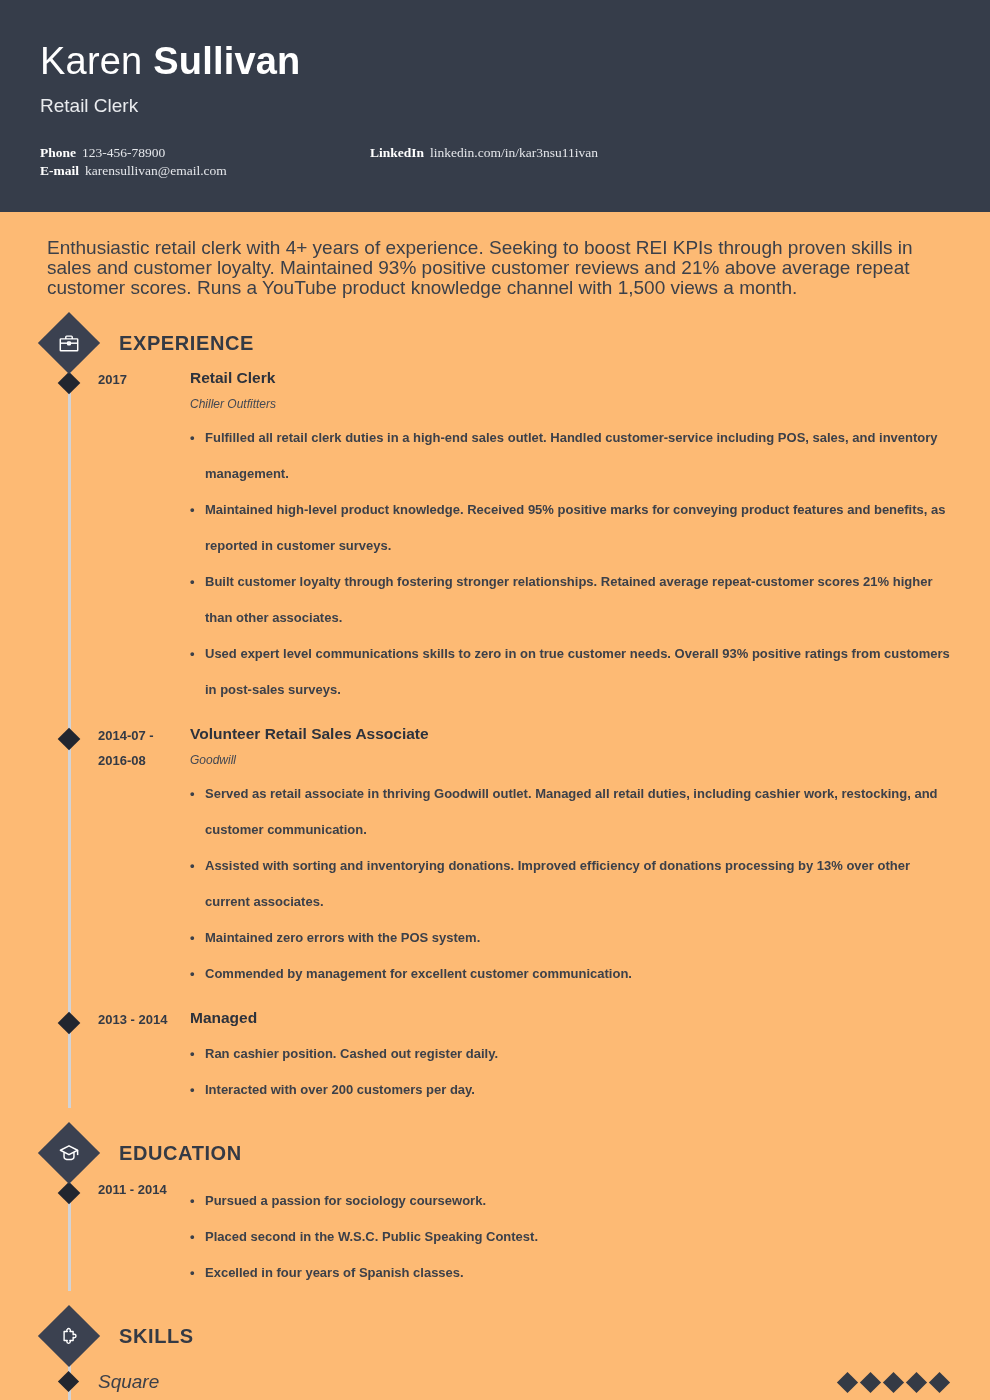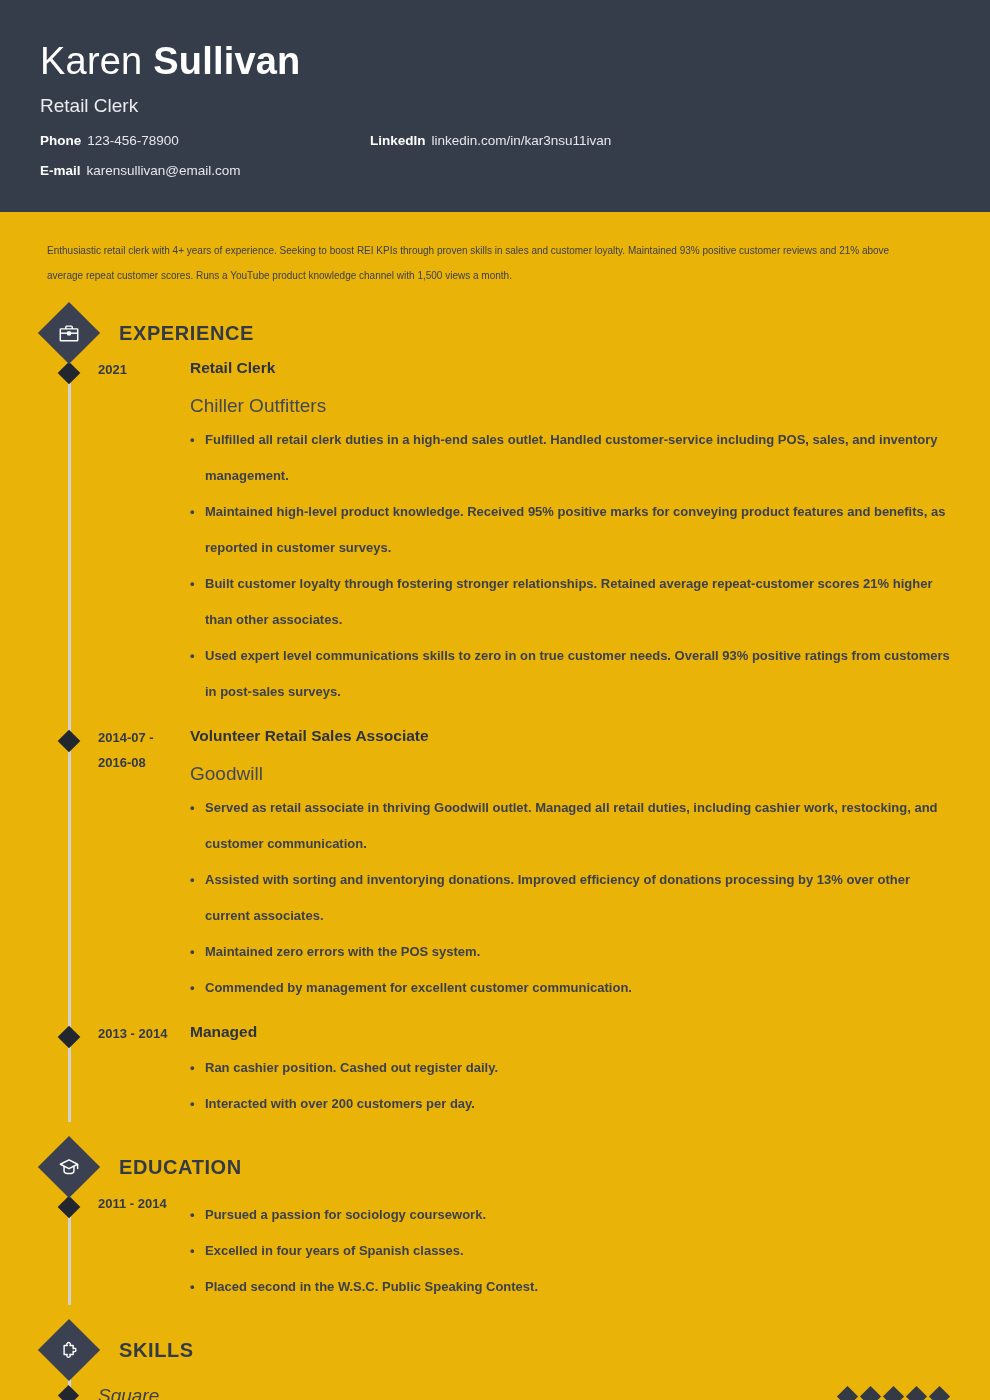--- a/index.html
+++ b/index.html
@@ -8,21 +8,21 @@
     width: 990px;
     height: 1400px;
     background: #ffffff;
     font-family: "Liberation Sans", sans-serif;
   }
 
   .page {
     position: relative;
     width: 990px;
     height: 1400px;
-    background: #eab308;
+    background: #fdba74;
     overflow: hidden;
   }
 
   
   .header {
     background: #363d4a;
     height: 212px;
     padding: 38px 40px 0 40px;
     color: #ffffff;
   }
@@ -36,24 +36,24 @@
   }
   .name .last { font-weight: 700; }
   .job-title {
     margin-top: 10px;
     font-size: 19px;
     line-height: 24px;
     font-weight: 400;
     color: #e9ebee;
   }
   .contact-grid {
-    margin-top: 14px;
+    margin-top: 26px;
     display: grid;
     grid-template-columns: 330px auto;
-    row-gap: 12px;
+    font-family: Liberation Serif, serif;
   }
   .contact-item {
     font-size: 13.5px;
     line-height: 18px;
     color: #e4e6ea;
     white-space: nowrap;
   }
   .contact-item .ckey {
     font-weight: 700;
     color: #ffffff;
@@ -63,22 +63,22 @@
 
   
   .body-area {
     position: relative;
     padding: 0 40px 0 40px;
   }
 
   .summary {
     margin-top: 26px;
     padding-left: 7px;
-    font-size: 10px;
-    line-height: 25px;
+    font-size: 19px;
+    line-height: 20px;
     color: #3c4049;
     max-width: 880px;
   }
 
   
   .section {
     position: relative;
     margin-top: 22px;
   }
   .section-head {
@@ -148,23 +148,24 @@
   }
   .entry-main { flex: 1 1 auto; padding-left: 0; }
   .entry-role {
     font-size: 15.5px;
     font-weight: 700;
     color: #2d323c;
     line-height: 22px;
     padding-top: 1px;
   }
   .entry-org {
-    font-size: 19px;
+    font-size: 12px;
+    font-style: italic;
     color: #434852;
-    margin-top: 18px;
+    margin-top: 6px;
     line-height: 18px;
   }
   ul.bullets {
     list-style: none;
     margin-top: 7px;
   }
   ul.bullets li {
     position: relative;
     font-size: 13px;
     line-height: 36px;
@@ -262,21 +263,21 @@
         </div>
         <div class="section-title">EXPERIENCE</div>
       </div>
 
       <div class="timeline-wrap">
         <div class="rail"></div>
         <div>
 
           <div class="entry">
             <div class="marker"></div>
-            <div class="entry-date">2021</div>
+            <div class="entry-date">2017</div>
             <div class="entry-main">
               <div class="entry-role">Retail Clerk</div>
               <div class="entry-org">Chiller Outfitters</div>
               <ul class="bullets">
                 <li>Fulfilled all retail clerk duties in a high-end sales outlet. Handled customer-service including POS, sales, and inventory management.</li>
                 <li>Maintained high-level product knowledge. Received 95% positive marks for conveying product features and benefits, as reported in customer surveys.</li>
                 <li>Built customer loyalty through fostering stronger relationships. Retained average repeat-customer scores 21% higher than other associates.</li>
                 <li>Used expert level communications skills to zero in on true customer needs. Overall 93% positive ratings from customers in post-sales surveys.</li>
               </ul>
             </div>
@@ -327,22 +328,22 @@
 
       <div class="timeline-wrap">
         <div class="rail"></div>
         <div>
           <div class="entry">
             <div class="marker"></div>
             <div class="entry-date">2011 - 2014</div>
             <div class="entry-main">
               <ul class="bullets">
                 <li>Pursued a passion for sociology coursework.</li>
+                <li>Placed second in the W.S.C. Public Speaking Contest.</li>
                 <li>Excelled in four years of Spanish classes.</li>
-                <li>Placed second in the W.S.C. Public Speaking Contest.</li>
               </ul>
             </div>
           </div>
         </div>
       </div>
     </div>
 
     <div class="section">
       <div class="section-head">
         <div class="diamond-icon">

